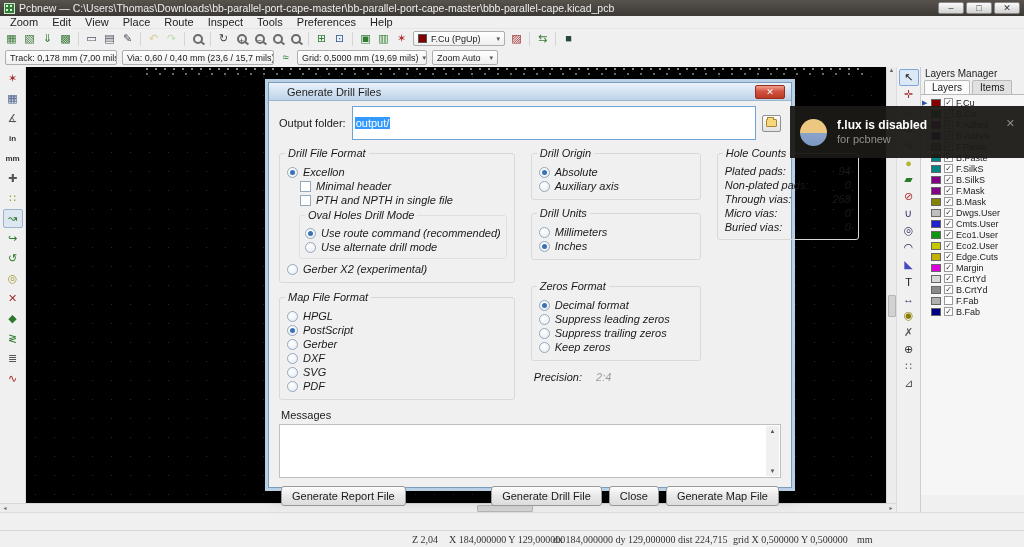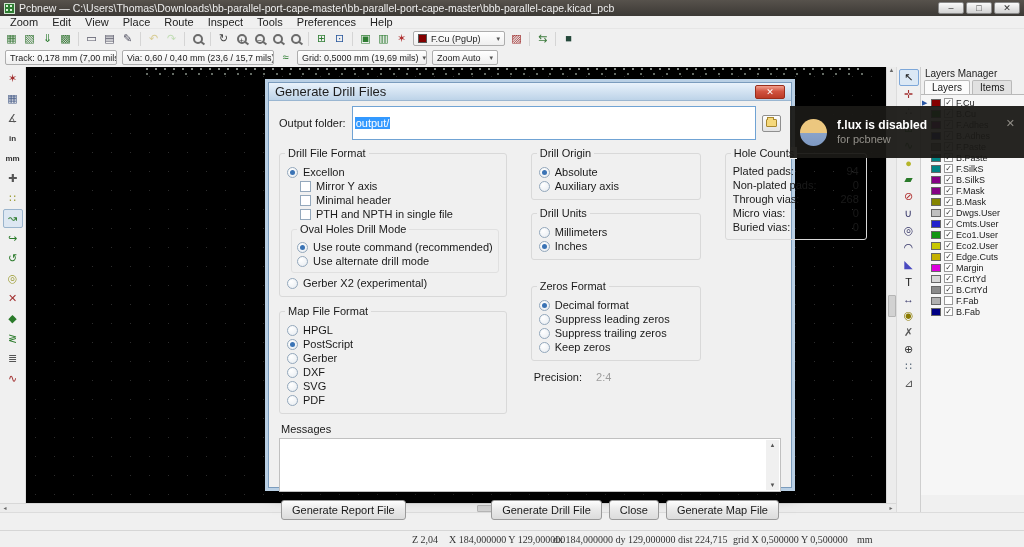--- a/index.html
+++ b/index.html
@@ -66,37 +66,37 @@
   .lswatch { width:10px; height:8px; border:1px solid #666; flex:0 0 auto; }
   .lcheck { width:9px; height:9px; border:1px solid #999; background:#fff; flex:0 0 auto; font-size:8px; line-height:8px; text-align:center; color:#333; }
   .lcheck.checked::after { content:"✓"; }
   .lname { font-size:9px; white-space:nowrap; }
 
   
   .dialog { position:absolute; left:268px; top:82px; width:524px; height:406px; background:#f0f0f0;
             border:1px solid #7b9cbd; box-shadow:0 0 0 3px #b9cfe4, 4px 6px 14px rgba(0,0,0,.55); z-index:30; }
   .dlg-titlebar { height:18px; background:linear-gradient(#e9f2fb,#bdd3e8); border-bottom:1px solid #9ab6d1;
                   display:flex; align-items:center; padding:0 6px; }
-  .dlg-title { font-size:13px; color:#1d1d1d; }
+  .dlg-title { font-size:11px; color:#1d1d1d;margin-left:12px; }
   .dlg-close { margin-left:auto; width:30px; height:14px; border:1px solid #992d1b; border-radius:2px;
                background:linear-gradient(#f2a08e,#d15340 45%,#bb3a26); color:#fff; font-size:9px; font-weight:bold;
                text-align:center; line-height:12px; }
   .dlg-body { padding:5px 10px 0; }
   .out-row { display:flex; align-items:center; gap:6px; margin-bottom:6px; }
   .folder-input { flex:1; height:17px; background:#fff; border:1px solid #70a3d4; display:flex; align-items:center; padding:16px 2px; }
   .folder-input .sel { background:#3399ff; color:#fff; padding:0 1px; font-size:11px; }
   .browse-btn { width:19px; height:17px; border:1px solid #8f8f8f; border-radius:2px; background:linear-gradient(#fdfdfd,#e2e2e2);
                 display:flex; align-items:center; justify-content:center; }
   .folder-shape { width:11px; height:8px; background:#f5d87b; border:1px solid #a8872e; border-radius:1px; position:relative; }
   .folder-shape::before { content:''; position:absolute; left:0; top:-3px; width:5px; height:2px; background:#f5d87b; border:1px solid #a8872e; border-bottom:none; }
-  .dlg-cols { display:flex; gap:24px; }
+  .dlg-cols { display:flex; gap:16px;font-style:italic; }
   .col1 { flex:0 0 172px; } .col2 { flex:0 0 170px; } .col3 { flex:1; }
   .group { border:1px solid #d9d9d9; border-radius:3px; padding:10px 7px 5px; margin-top:7px; position:relative; }
   .group-label { position:absolute; top:-7px; left:5px; background:#f0f0f0; padding:0 3px; font-size:11px; color:#1a1a1a; white-space:nowrap; }
-  .subgroup { border:1px solid #e0e0e0; border-radius:3px; padding:9px 5px 3px; margin:9px 0 4px 4px; position:relative; }
+  .subgroup { border:1px solid #e0e0e0; border-radius:3px; padding:9px 5px 3px; margin:9px 0 4px 12px; position:relative; }
   .opt { display:flex; align-items:center; gap:5px; height:12px; margin:2px 0; white-space:nowrap; }
   .opt.indent { margin-left:13px; }
   .opt-label { font-size:11px; color:#1a1a1a; }
   .radio { width:11px; height:11px; border-radius:50%; border:1px solid #94a8bc; background:radial-gradient(circle at 35% 30%,#fff,#e6ebf0); position:relative; flex:0 0 auto; }
   .radio.on::after { content:''; position:absolute; left:2px; top:2px; width:5px; height:5px; border-radius:50%; background:#3a73b5; }
   .checkbox { width:11px; height:11px; border:1px solid #94a8bc; background:#fff; flex:0 0 auto; }
   .precision-row { display:flex; gap:14px; margin:10px 0 0 3px; }
   .precision-val { color:#9d9d9d; }
   .hc-row { display:flex; height:14px; align-items:center; }
   .hc-label { flex:0 0 96px; font-size:11px; }
@@ -416,24 +416,20 @@
 
         <div class="col1">
           <div class="group">
             <span class="group-label">Drill File Format</span>
             <div class="opt">
                 <span class="radio on"></span>
                 <span class="opt-label">Excellon</span>
               </div>
             <div class="opt indent">
                 <span class="checkbox"></span>
-                <span class="opt-label">Mirror Y axis</span>
-              </div>
-            <div class="opt indent">
-                <span class="checkbox"></span>
                 <span class="opt-label">Minimal header</span>
               </div>
             <div class="opt indent">
                 <span class="checkbox"></span>
                 <span class="opt-label">PTH and NPTH in single file</span>
               </div>
             <div class="subgroup">
               <span class="group-label">Oval Holes Drill Mode</span>
               <div class="opt">
                   <span class="radio on"></span>

